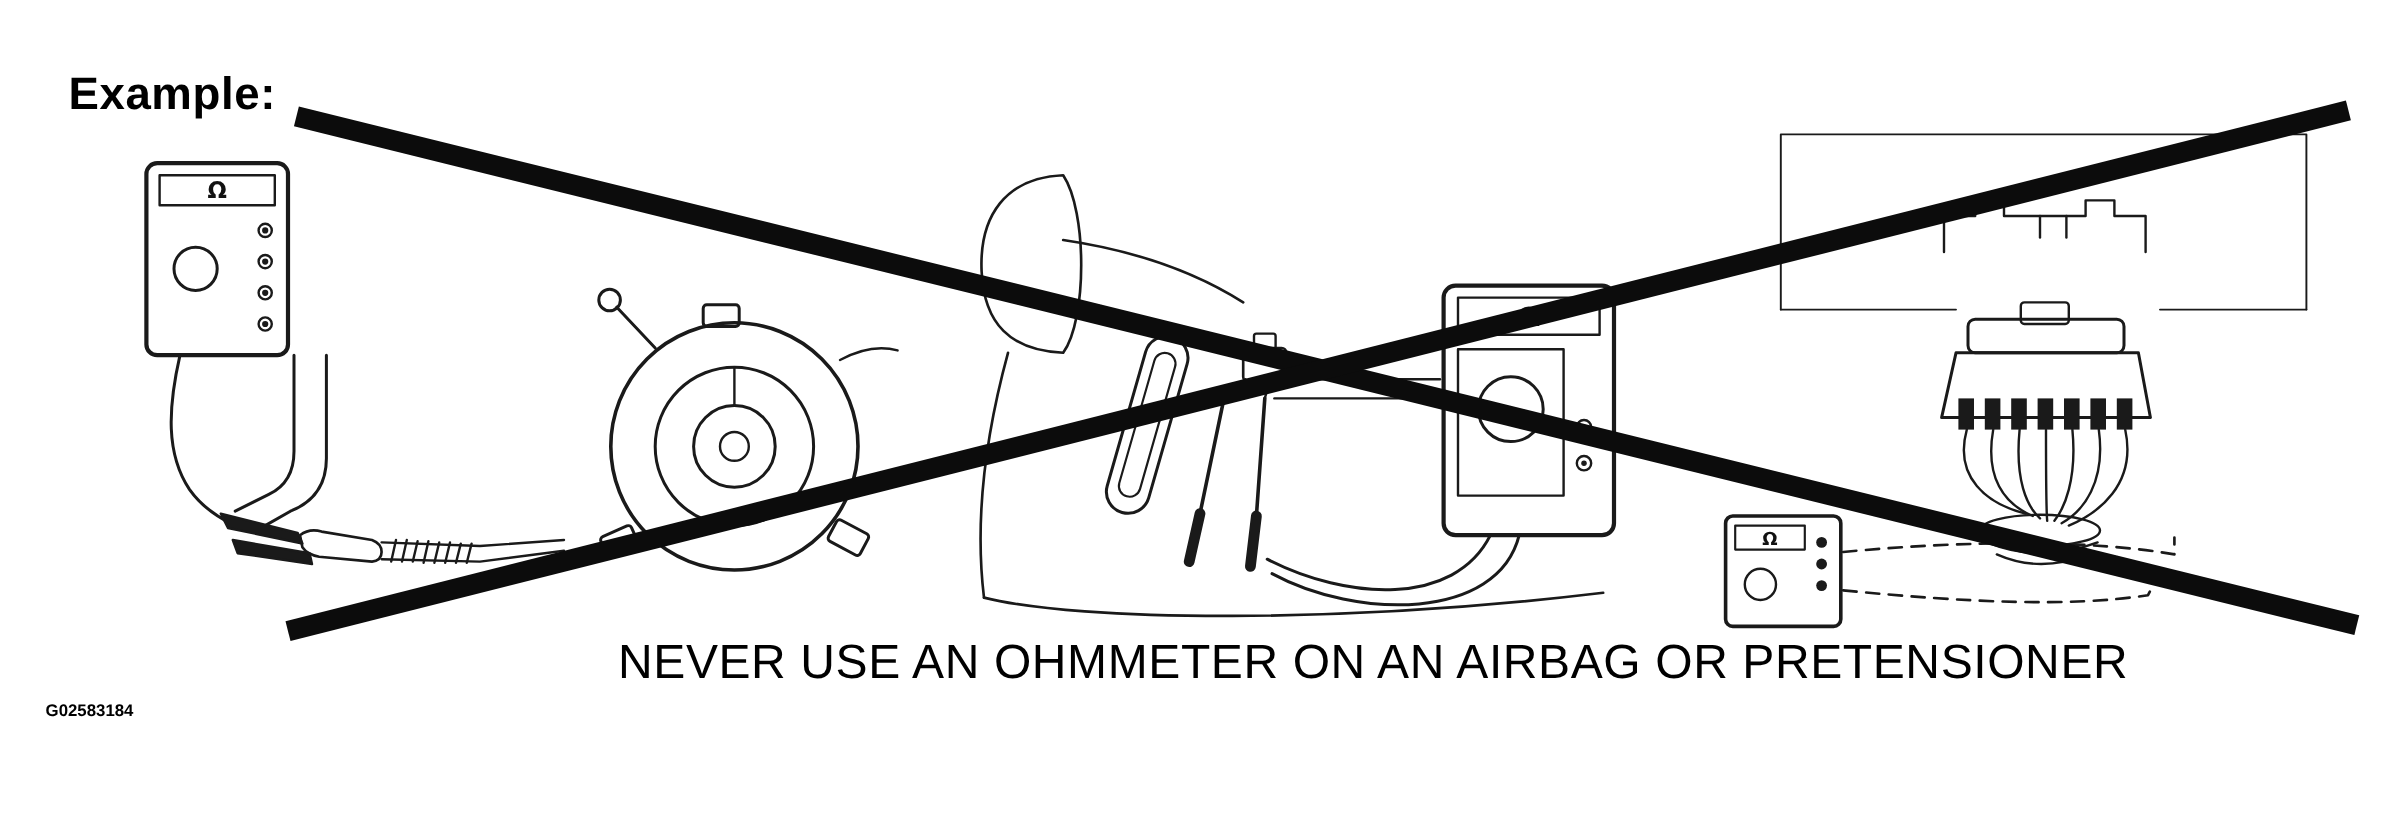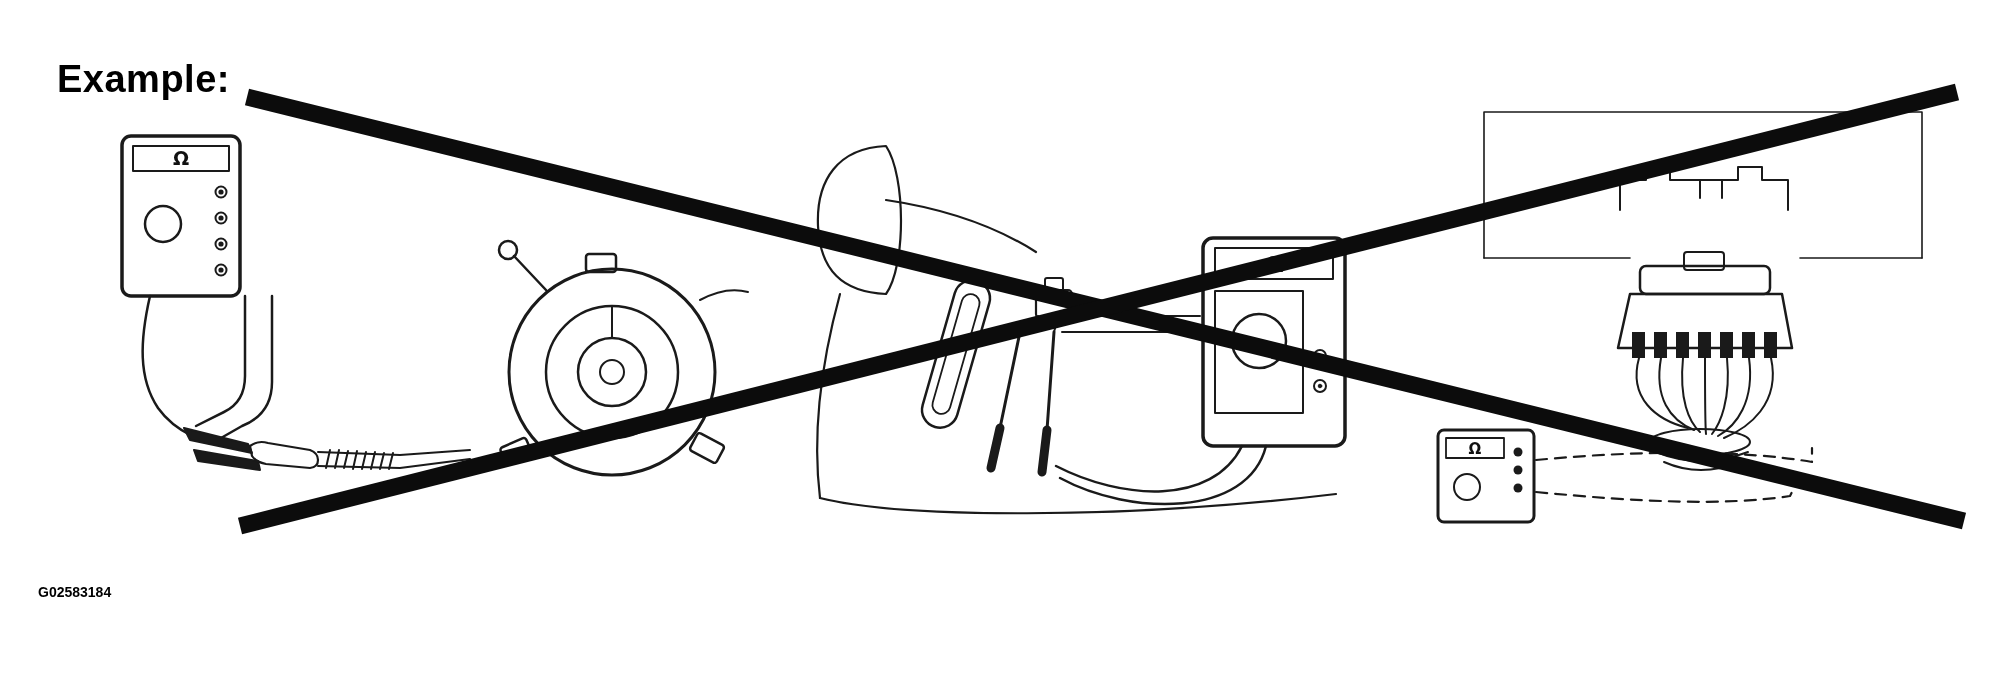--- a/index.html
+++ b/index.html
@@ -186,15 +186,16 @@
 
       <g stroke="#0c0c0c" stroke-width="17" stroke-linecap="butt">
         <line x1="247" y1="97" x2="1964" y2="521"></line>
         <line x1="1957" y1="92" x2="240" y2="526"></line>
       </g>
 
     </g>
   </svg>
 
   <div class="example-label">Example:</div>
+  <div class="caption">NEVER USE AN OHMMETER ON AN AIRBAG OR PRETENSIONER</div>
   <div class="figure-id">G02583184</div>
 
 </div>
 
 </body></html>

